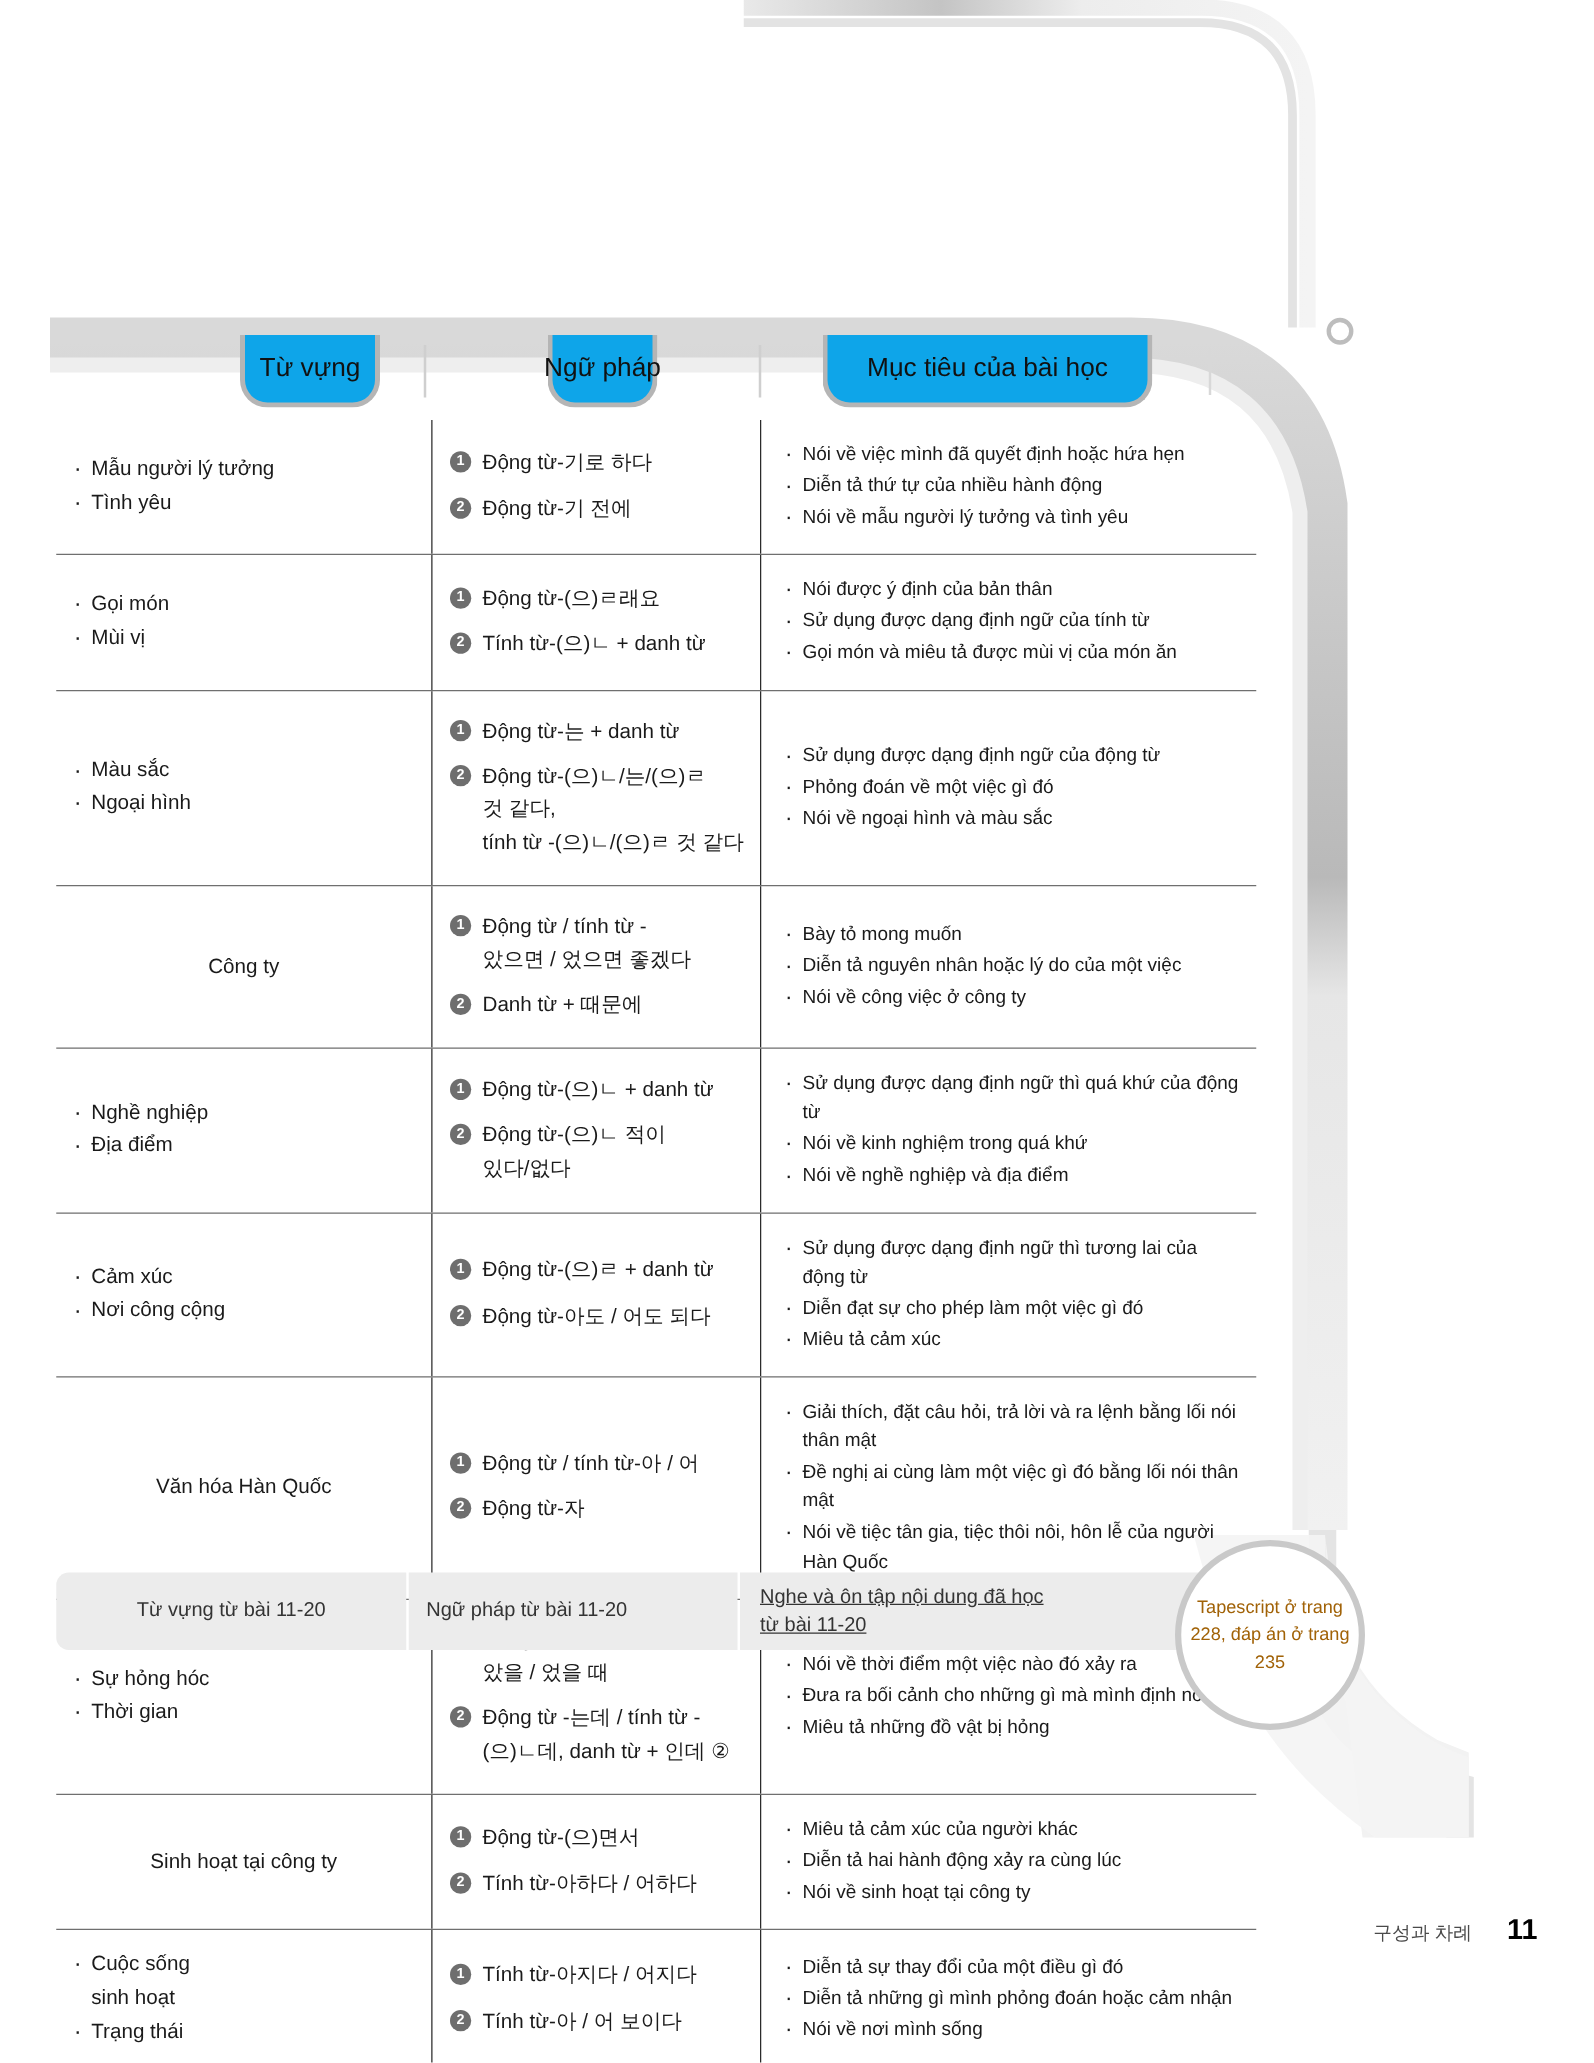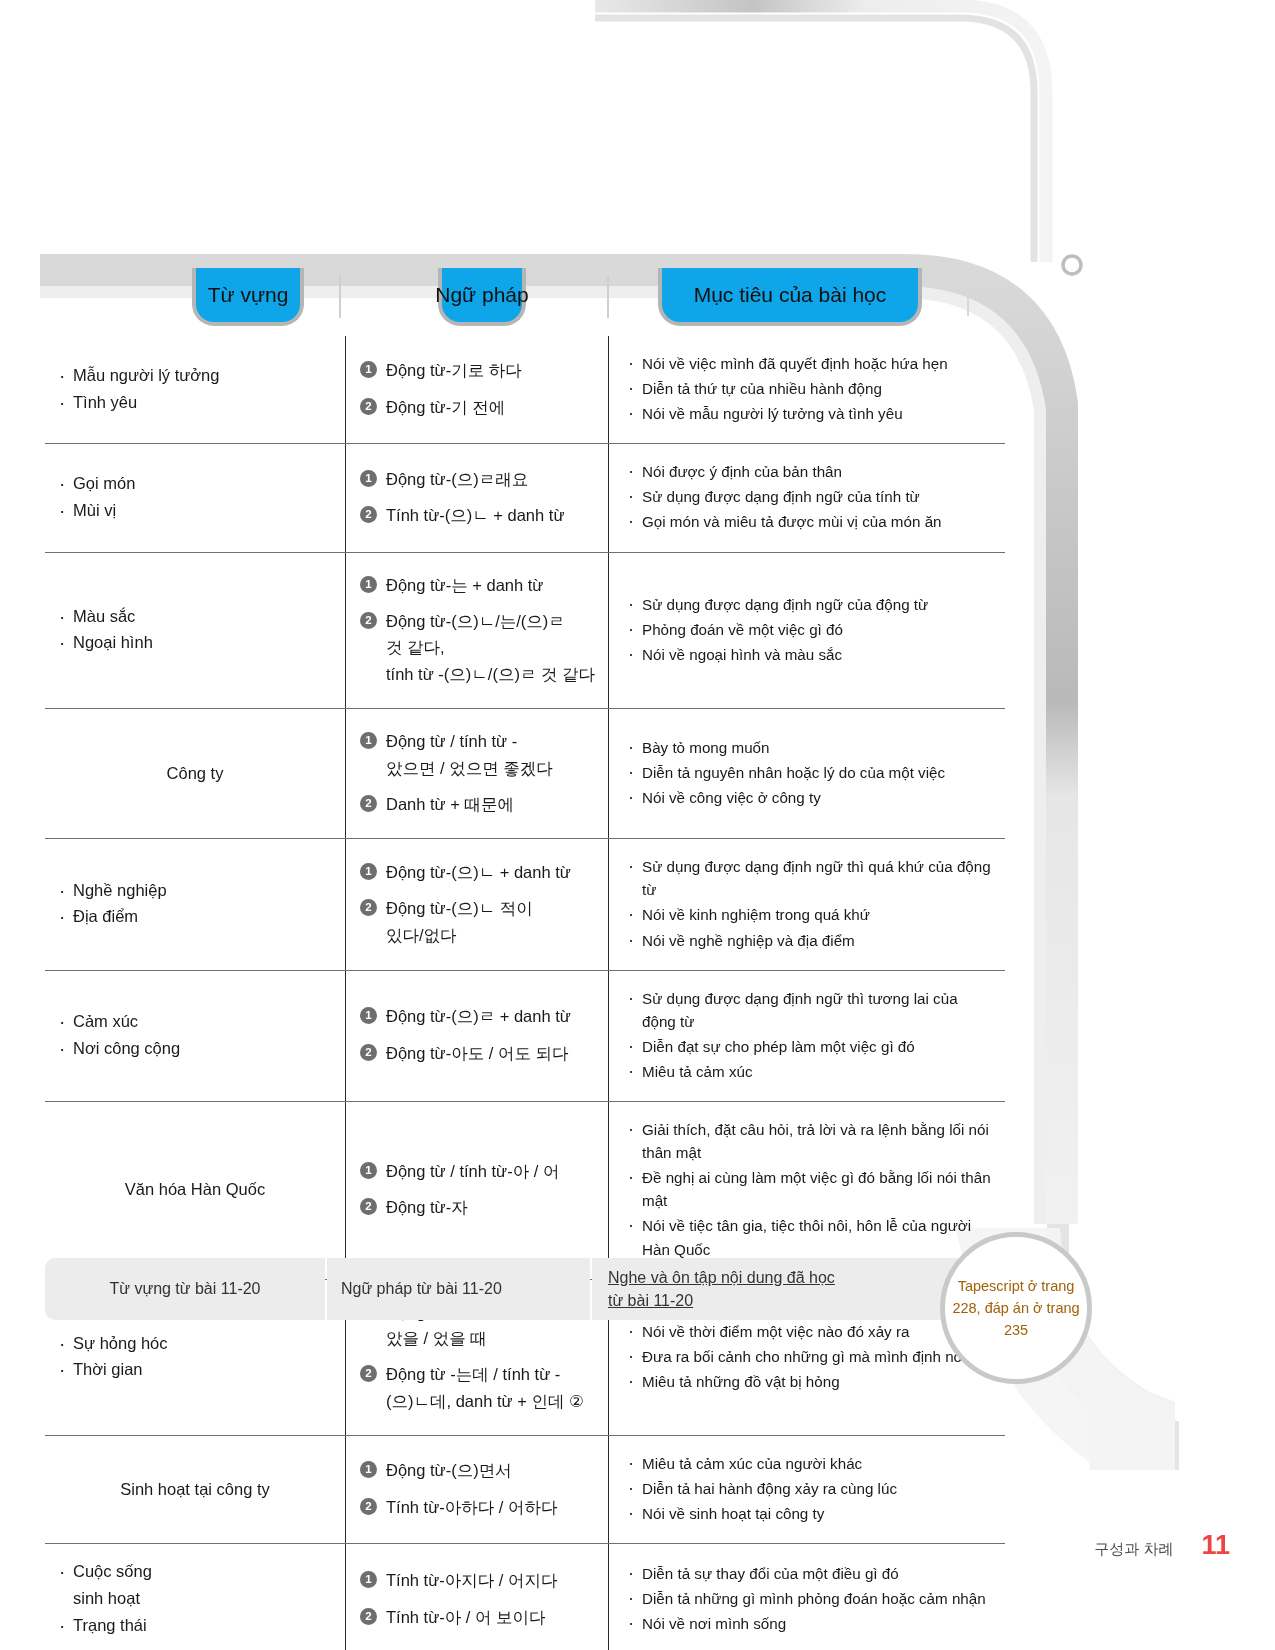--- a/index.html
+++ b/index.html
@@ -78,21 +78,21 @@
     border:5px solid #c9c9c9;border-radius:50%;background:#ffffff;
     display:flex;align-items:center;justify-content:center;text-align:center;
     font-size:14.5px;line-height:1.52;color:#a16207;box-sizing:border-box;padding:6px;
   }
 
   
   .page-footer{
     position:absolute;right:45px;top:1530px;display:flex;align-items:baseline;gap:28px;
   }
   .footer-label{font-size:15px;color:#4a4a4a;}
-  .footer-page{font-size:27px;font-weight:bold;color:#ef4444;}
+  .footer-page{font-size:23px;font-weight:bold;color:#000000;}
 </style>
 </head>
 <body>
 
 <div class="pipe-layer">
   <svg width="1275" height="1650" viewBox="0 0 1275 1650" xmlns="http://www.w3.org/2000/svg">
     <defs>
       <linearGradient id="bandGrad" x1="0" y1="0" x2="0" y2="1">
         <stop offset="0%" stop-color="#d9d9d9"></stop>
         <stop offset="45%" stop-color="#b9b9b9"></stop>

